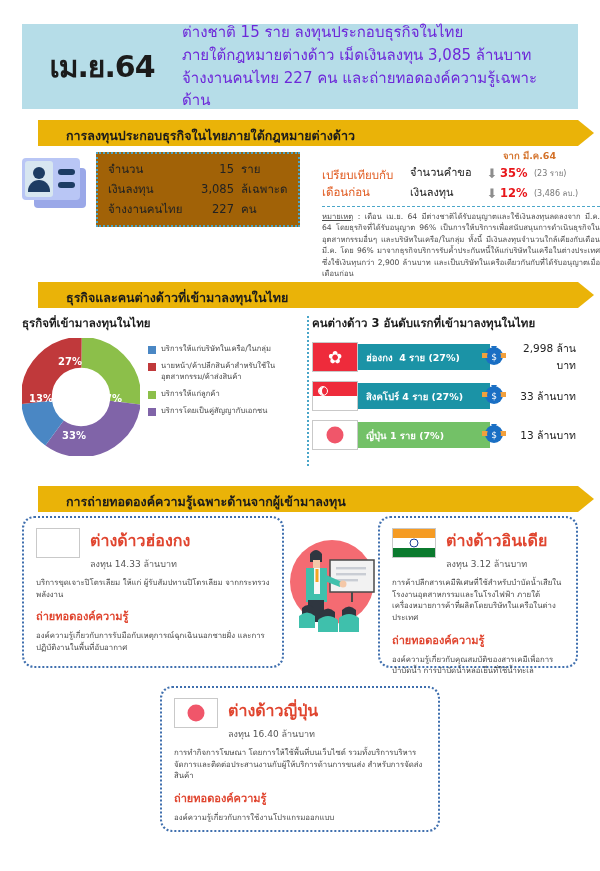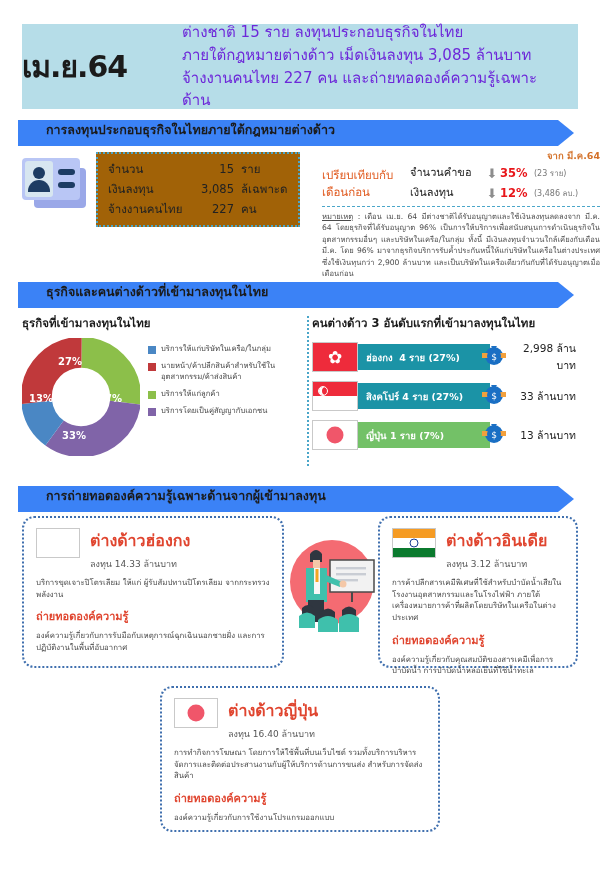--- a/index.html
+++ b/index.html
@@ -12,38 +12,38 @@
   }
   .page { position: relative; width: 600px; height: 871px; background:#fff; }
 
   
   .header {
     position: absolute; left: 22px; top: 24px; width: 556px; height: 85px;
     background: #b6dde8;
     display: flex; align-items: center;
   }
   .header-month {
-    width: 160px; text-align: left;
+    width: 160px; text-align: center;
     font-size: 30px; font-weight: bold; color: #1b1b1b;
     letter-spacing: -1px;
     font-family: "DejaVu Sans", sans-serif;
   }
   .header-lines { flex: 1; padding-right: 14px; }
   .header-lines div {
     font-size: 15px; line-height: 1.52; color: #6d28d9;
     font-family: "DejaVu Sans", sans-serif;
   }
 
   
   .banner {
-    position: absolute; left: 18px; width: 556px; height: 26px;
-    background: #3b82f6;
+    position: absolute; left: 38px; width: 556px; height: 26px;
+    background: #eab308;
     -webkit-clip-path: polygon(0 0, calc(100% - 16px) 0, 100% 50%, calc(100% - 16px) 100%, 0 100%);
     clip-path: polygon(0 0, calc(100% - 16px) 0, 100% 50%, calc(100% - 16px) 100%, 0 100%);
-    display: flex; align-items: flex-start;
+    display: flex; align-items: flex-end;
   }
   .banner span {
     padding-left: 28px; font-size: 12.5px; font-weight: bold; color: #1b1b1b;
     font-family: "DejaVu Sans", sans-serif;
   }
   #banner1 { top: 120px; }
   #banner2 { top: 282px; }
   #banner3 { top: 486px; }
 
   
@@ -63,21 +63,21 @@
     background: #a16207;
   }
   .stat-row { display: flex; align-items: baseline; font-size: 11.5px; line-height: 1.72;
               font-family: "DejaVu Sans", sans-serif; color:#222; }
   .stat-row .lbl  { width: 78px; }
   .stat-row .val  { width: 48px; text-align: right; }
   .stat-row .unit { padding-left: 7px; text-align: center; }
 
   .sec1-right { position: absolute; left: 300px; top: -4px; width: 278px; }
   .cmp-from { text-align: right; font-size: 9.5px; color: #d4722a; font-weight:bold;
-              font-family:"DejaVu Sans",sans-serif; }
+              font-family:"DejaVu Sans",sans-serif; padding-right: 44px; }
   .cmp-body { display: flex; align-items: center; margin-top: 1px; }
   .cmp-title { width: 88px; font-size: 11.5px; font-weight: normal; color: #e05a1f; line-height:1.45;
                font-family:"DejaVu Sans",sans-serif; }
   .cmp-rows { flex: 1; }
   .cmp-row { display: flex; align-items: center; font-size: 11px; line-height: 1.7;
              font-family:"DejaVu Sans",sans-serif; }
   .cmp-row .lbl { width: 74px; color:#222; }
   .cmp-row .arrow { width: 16px; text-align:center; color:#8d8d8d; font-size: 13px; line-height:1; }
   .cmp-row .pct { width: 34px; color:#e8161a; font-weight: bold; font-size: 11.5px; }
   .cmp-row .sub { font-size: 8px; color:#777; }

